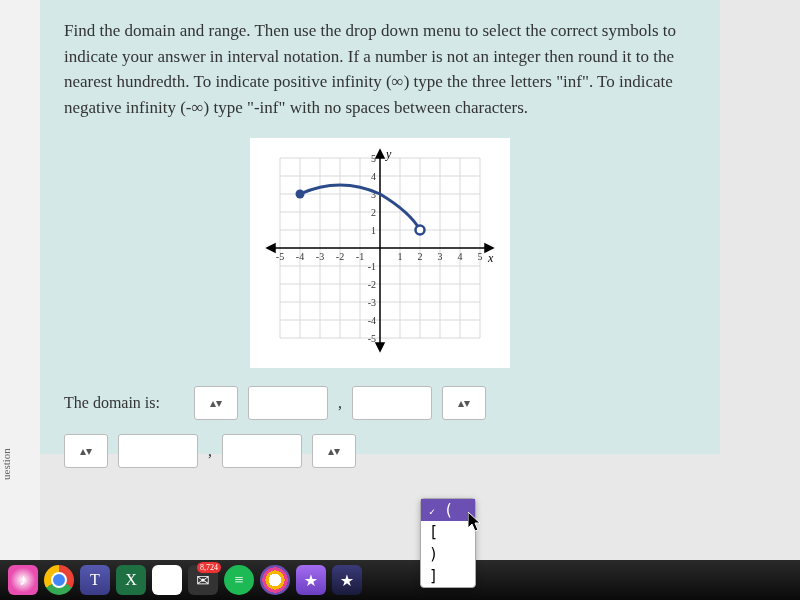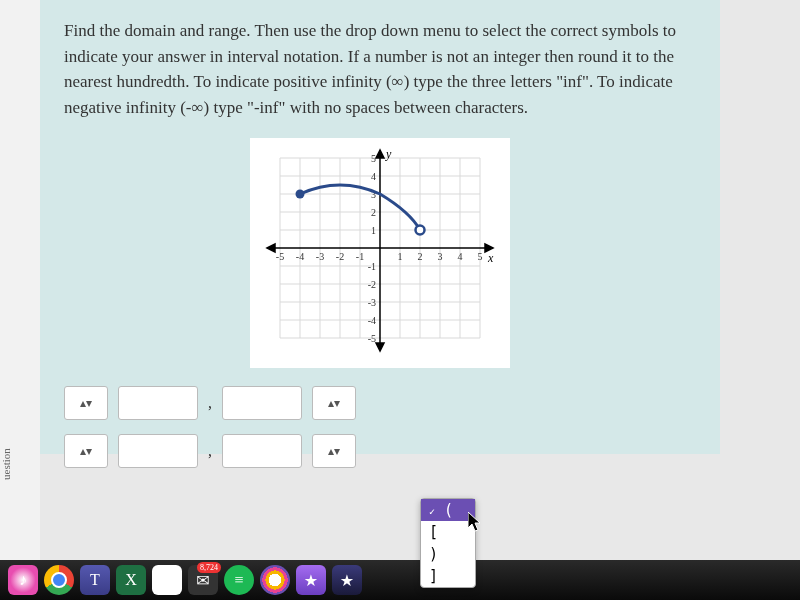--- a/index.html
+++ b/index.html
@@ -223,20 +223,21 @@
         <text x="116" y="194">-5</text>
       </g>
 
       <path d="M 40 46 Q 80 28 120 46 Q 150 64 160 82" stroke="#2a4a8a" stroke-width="3" fill="none"></path>
       <circle cx="40" cy="46" r="4.5" fill="#2a4a8a"></circle>
       <circle cx="160" cy="82" r="4.5" fill="#fff" stroke="#2a4a8a" stroke-width="2.5"></circle>
     </svg>
   </div>
 
   <div class="answer-row">
+    <span class="answer-label">The domain is:</span>
     <div class="bracket-select">
       <span>▴▾</span>
     </div>
     <input class="value-input" value="" style="">
     <span class="comma">,</span>
     <input class="value-input" value="" style="">
     <div class="bracket-select">
       <span>▴▾</span>
     </div>
   </div>

